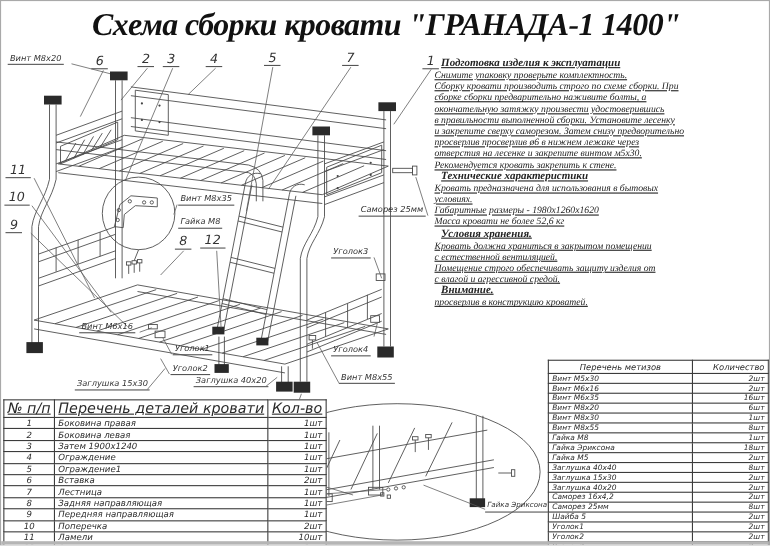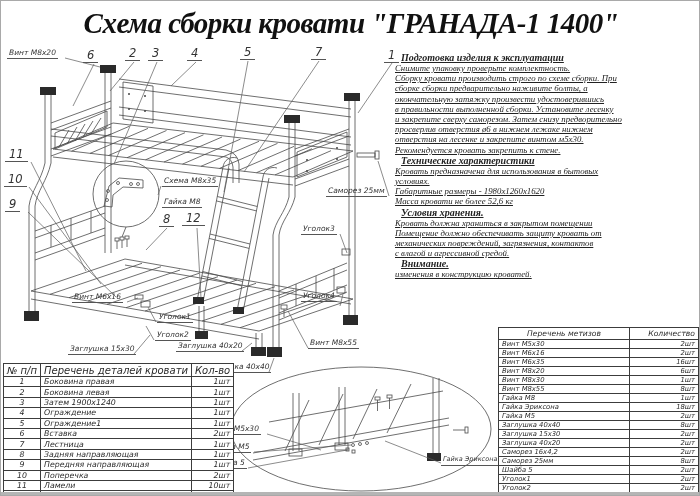--- a/index.html
+++ b/index.html
@@ -14,21 +14,21 @@
   
   .lbl{position:absolute;font-family:"DejaVu Sans",sans-serif;font-style:italic;font-size:7.5px;
        line-height:9px;color:#333;border-bottom:1px solid #555;padding:0 2px 1px 2px;white-space:nowrap;}
   .callout{position:absolute;font-family:"DejaVu Sans",sans-serif;font-style:italic;font-size:11.5px;
        line-height:12px;color:#333;border-bottom:1px solid #555;padding:0 4px 1px 4px;}
   
   table{border-collapse:collapse;position:absolute;background:#fff;
         font-family:"DejaVu Sans",sans-serif;font-style:italic;color:#2a2a2a;}
   td,th{border:0.8px solid #3c3c3c;padding:0 3px;white-space:nowrap;overflow:hidden;font-weight:normal;}
   #parts-table{left:2px;top:362px;width:228px;font-size:7.8px;}
-  #parts-table th{font-size:10px;text-align:center;height:12px;}
+  #parts-table th{font-size:13px;text-align:center;height:12px;text-decoration:underline;}
   #parts-table td{height:9.4px;}
   #parts-table .num{width:24px;text-align:center;}
   #parts-table .qty{width:40px;text-align:right;}
   #hw-table{left:497px;top:326px;width:201px;font-size:6.8px;}
   #hw-table th{font-size:7.6px;text-align:center;height:11px;}
   #hw-table td{height:7.4px;}
   #hw-table .qty{width:62px;text-align:right;}
   #bottom-band{position:absolute;left:0;top:491px;width:700px;height:5px;background:#b5b5b5;}
 </style>
 </head>
@@ -282,60 +282,60 @@
   <div class="callout" style="left:239px;top:45px">5</div>
   <div class="callout" style="left:82px;top:48px">6</div>
   <div class="callout" style="left:310px;top:45px">7</div>
   <div class="callout" style="left:158px;top:212px">8</div>
   <div class="callout" style="left:4px;top:197px">9</div>
   <div class="callout" style="left:3px;top:172px">10</div>
   <div class="callout" style="left:4px;top:147px">11</div>
   <div class="callout" style="left:181px;top:211px">12</div>
 
   <div class="lbl" style="left:6px;top:47px">Винт М8х20</div>
-  <div class="lbl" style="left:161px;top:175px">Схема М8х35</div>
+  <div class="lbl" style="left:161px;top:175px">Винт М8х35</div>
   <div class="lbl" style="left:161px;top:196px">Гайка М8</div>
   <div class="lbl" style="left:325px;top:185px">Саморез 25мм</div>
   <div class="lbl" style="left:300px;top:223px">Уголок3</div>
-  <div class="lbl" style="left:300px;top:290px">Уголок4</div>
+  <div class="lbl" style="left:300px;top:312px">Уголок4</div>
   <div class="lbl" style="left:71px;top:291px">Винт М6х16</div>
   <div class="lbl" style="left:156px;top:311px">Уголок1</div>
   <div class="lbl" style="left:154px;top:329px">Уголок2</div>
   <div class="lbl" style="left:67px;top:343px">Заглушка 15х30</div>
   <div class="lbl" style="left:175px;top:340px">Заглушка 40х20</div>
   <div class="lbl" style="left:202px;top:361px">Заглушка 40х40</div>
   <div class="lbl" style="left:307px;top:337px">Винт М8х55</div>
   <div class="lbl" style="left:209px;top:423px">Винт М5х30</div>
   <div class="lbl" style="left:210px;top:441px">Гайка М5</div>
   <div class="lbl" style="left:208px;top:457px">Шайба 5</div>
   <div class="lbl" style="left:440px;top:454px;font-size:6.5px">Гайка Эриксона</div>
 
   <div id="instr">
     <div class="h">Подготовка изделия к эксплуатации</div>
     <div>Снимите упаковку проверьте комплектность.</div>
     <div>Сборку кровати производить строго по схеме сборки. При</div>
     <div>сборке сборки  предварительно наживите  болты, а</div>
     <div>окончательную затяжку произвести удостоверившись</div>
     <div>в правильности выполненной сборки. Установите лесенку</div>
     <div>и закрепите сверху саморезом. Затем снизу предворительно</div>
-    <div>просверлив отверстия ø6 в нижнем лежаке нижнем</div>
+    <div>просверлив просверлив ø6 в нижнем лежаке через</div>
     <div>отверстия на лесенке и закрепите винтом м5х30.</div>
     <div>Рекомендуется кровать закрепить к стене.</div>
     <div class="h">Технические характеристики</div>
     <div>Кровать предназначена для использования в бытовых</div>
     <div>условиях.</div>
     <div>Габаритные размеры - 1980х1260х1620</div>
     <div>Масса кровати не более 52,6 кг</div>
     <div class="h">Условия хранения.</div>
     <div>Кровать должна храниться в закрытом помещении</div>
-    <div>Помещение должно обеспечивать защиту кровать от</div>
-    <div>механических повреждений, загрязнения, контактов</div>
+    <div>с естественной вентиляцией.</div>
+    <div>Помещение строго обеспечивать защиту изделия от</div>
     <div>с влагой и агрессивной средой.</div>
     <div class="h">Внимание.</div>
-    <div>изменения в конструкцию кроватей.</div>
+    <div>просверлив в конструкцию кроватей.</div>
   </div>
 
   <table id="parts-table">
     <tbody>
         <tr>
       <th class="num">№ п/п</th>
       <th>Перечень деталей кровати</th>
       <th class="qty">Кол-во</th>
     </tr>
     <tr>

